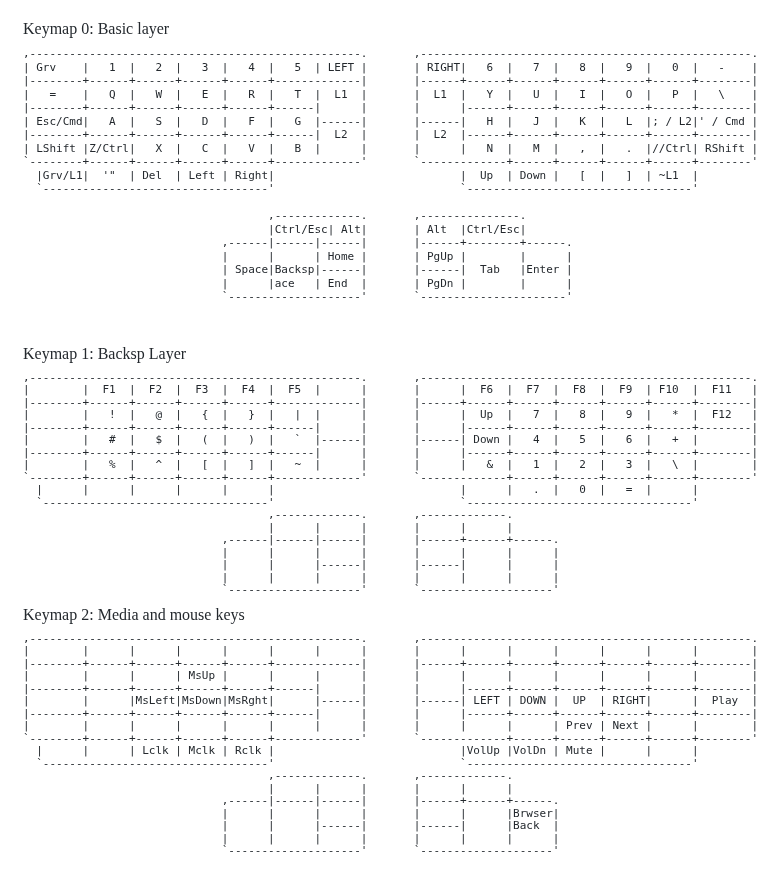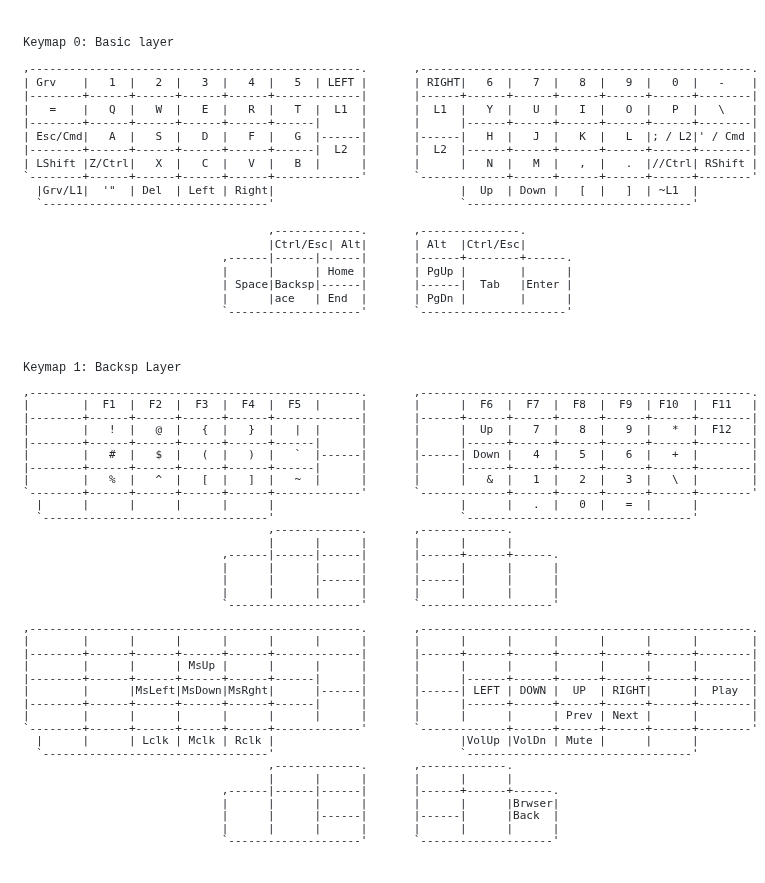--- a/index.html
+++ b/index.html
@@ -12,25 +12,25 @@
     width: 765px;
     height: 883px;
     box-sizing: border-box;
     padding: 22px 0 0 23px;
     overflow: hidden;
     background: #ffffff;
     font-family: "DejaVu Sans Mono", "Liberation Mono", monospace;
     color: #24292e;
   }
   .km-title {
-    margin: 15px 0 12px 0;
-    font-size: 12px;
+    margin: 0 0 12px 0;
+    font-size: 16px;
     line-height: 13px;
     font-weight: normal;
-    font-family: Liberation Mono, monospace;
+    font-family: Liberation Serif, serif;
     color: #24292e;
     white-space: pre;
   }
   pre.km-ascii {
     margin: 0;
     font-family: "DejaVu Sans Mono", "Liberation Mono", monospace;
     font-size: 11px;
     color: #24292e;
     white-space: pre;
   }
@@ -84,20 +84,21 @@
                                      ,-------------.       ,-------------.
                                      |      |      |       |      |      |
                               ,------|------|------|       |------+------+------.
                               |      |      |      |       |      |      |      |
                               |      |      |------|       |------|      |      |
                               |      |      |      |       |      |      |      |
                               `--------------------'       `--------------------'</pre>
   </section>
 
   <section class="km2">
+    <h2 class="km-title">Keymap 2: Media and mouse keys</h2>
     <pre class="km-ascii">,--------------------------------------------------.       ,--------------------------------------------------.
 |        |      |      |      |      |      |      |       |      |      |      |      |      |      |        |
 |--------+------+------+------+------+-------------|       |------+------+------+------+------+------+--------|
 |        |      |      | MsUp |      |      |      |       |      |      |      |      |      |      |        |
 |--------+------+------+------+------+------|      |       |      |------+------+------+------+------+--------|
 |        |      |MsLeft|MsDown|MsRght|      |------|       |------| LEFT | DOWN |  UP  | RIGHT|      |  Play  |
 |--------+------+------+------+------+------|      |       |      |------+------+------+------+------+--------|
 |        |      |      |      |      |      |      |       |      |      |      | Prev | Next |      |        |
 `--------+------+------+------+------+-------------'       `-------------+------+------+------+------+--------'
   |      |      | Lclk | Mclk | Rclk |                            |VolUp |VolDn | Mute |      |      |

